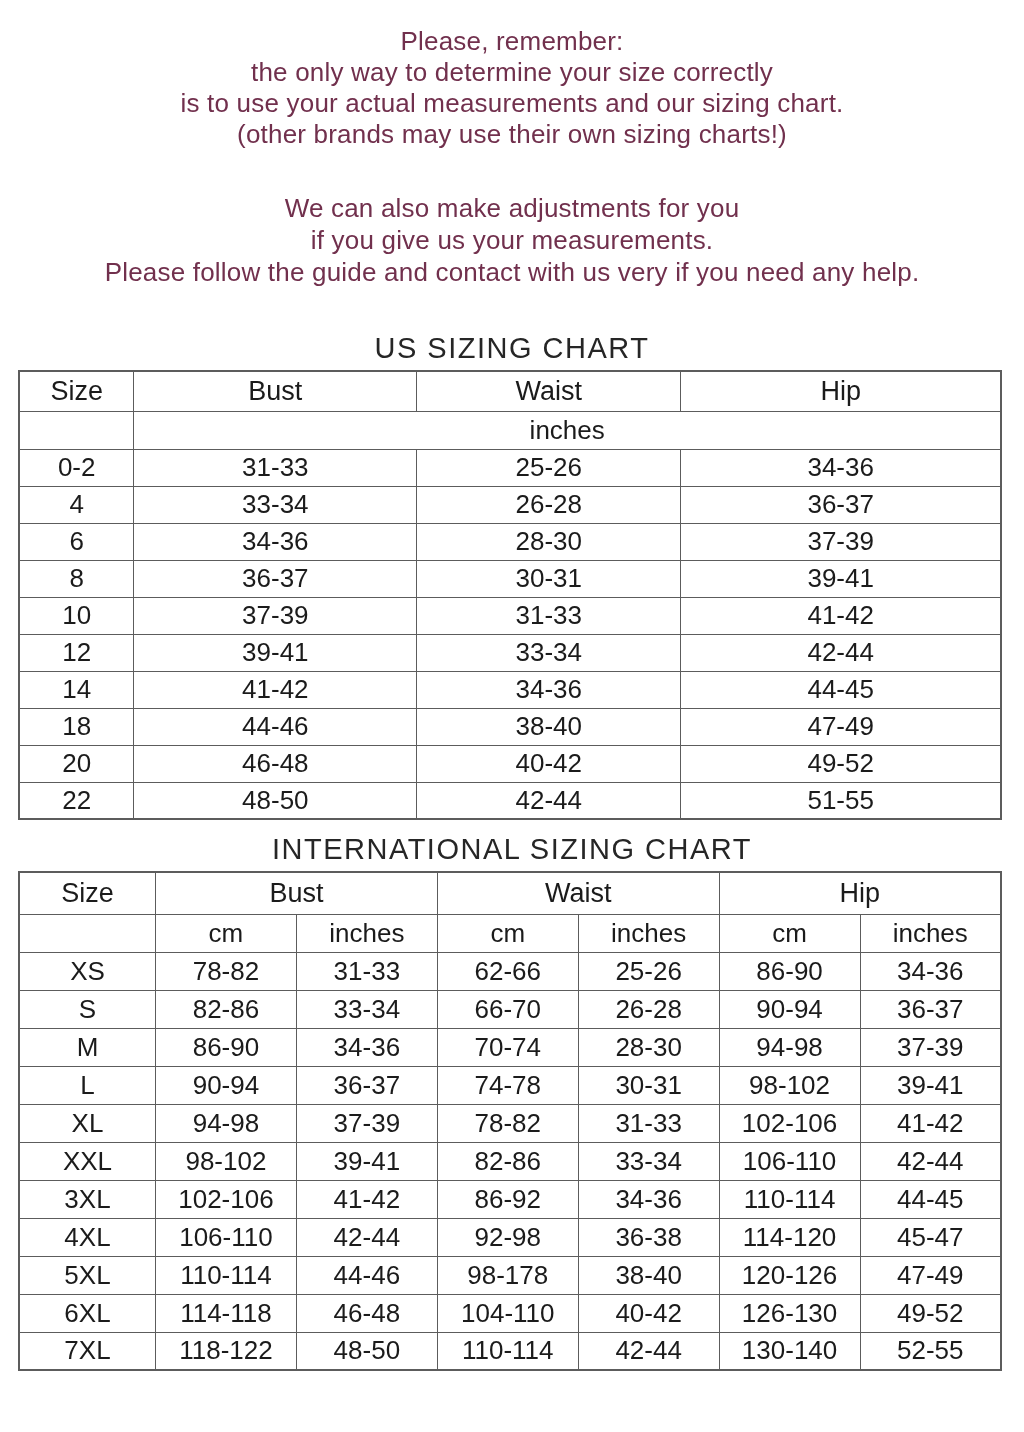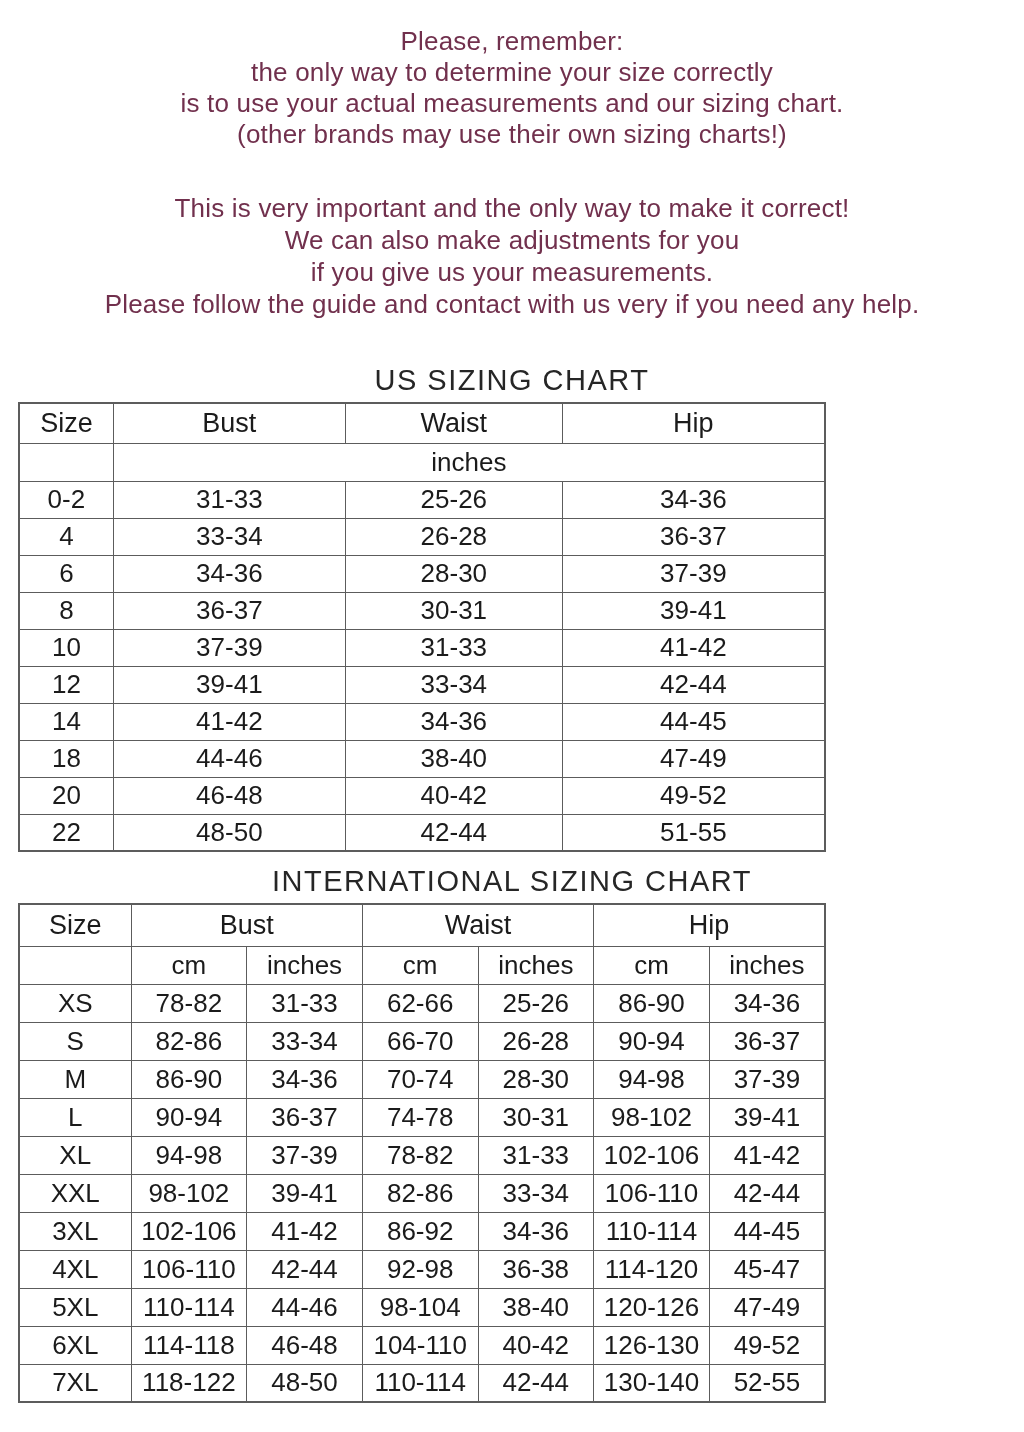--- a/index.html
+++ b/index.html
@@ -36,21 +36,21 @@
     text-align:center;
     color:var(--title-text);
     font-size:29px;
     font-weight:300;
     letter-spacing:1.5px;
   }
   .chart-title.us{ margin-top:44px; margin-bottom:5px; }
   .chart-title.intl{ margin-top:13px; margin-bottom:5px; }
   
   table{
-    width:808px;
+    width:984px;
     border-collapse:collapse;
     table-layout:fixed;
     color:var(--table-text);
   }
   table, th, td{ border:1px solid var(--border); }
   table{ border:2px solid var(--border); }
   th, td{
     text-align:center;
     vertical-align:middle;
     font-weight:300;
@@ -72,21 +72,20 @@
 <div class="page">
 
   <div class="intro">
     <div class="para1">
       <div>Please, remember:</div>
       <div>the only way to determine your size correctly</div>
       <div>is to use your actual measurements and our sizing chart.</div>
       <div>(other brands may use their own sizing charts!)</div>
     </div>
     <div class="para2">
-      <div>This is very important and the only way to make it correct!</div>
       <div>We can also make adjustments for you</div>
       <div>if you give us your measurements.</div>
       <div>Please follow the guide and contact with us very if you need any help.</div>
     </div>
   </div>
 
   <div class="chart-title us">US SIZING CHART</div>
 
   <table class="us-table">
     <colgroup>
@@ -270,21 +269,21 @@
           <td>42-44</td>
           <td>92-98</td>
           <td>36-38</td>
           <td>114-120</td>
           <td>45-47</td>
         </tr>
         <tr>
           <td>5XL</td>
           <td>110-114</td>
           <td>44-46</td>
-          <td>98-104</td>
+          <td>98-178</td>
           <td>38-40</td>
           <td>120-126</td>
           <td>47-49</td>
         </tr>
         <tr>
           <td>6XL</td>
           <td>114-118</td>
           <td>46-48</td>
           <td>104-110</td>
           <td>40-42</td>

